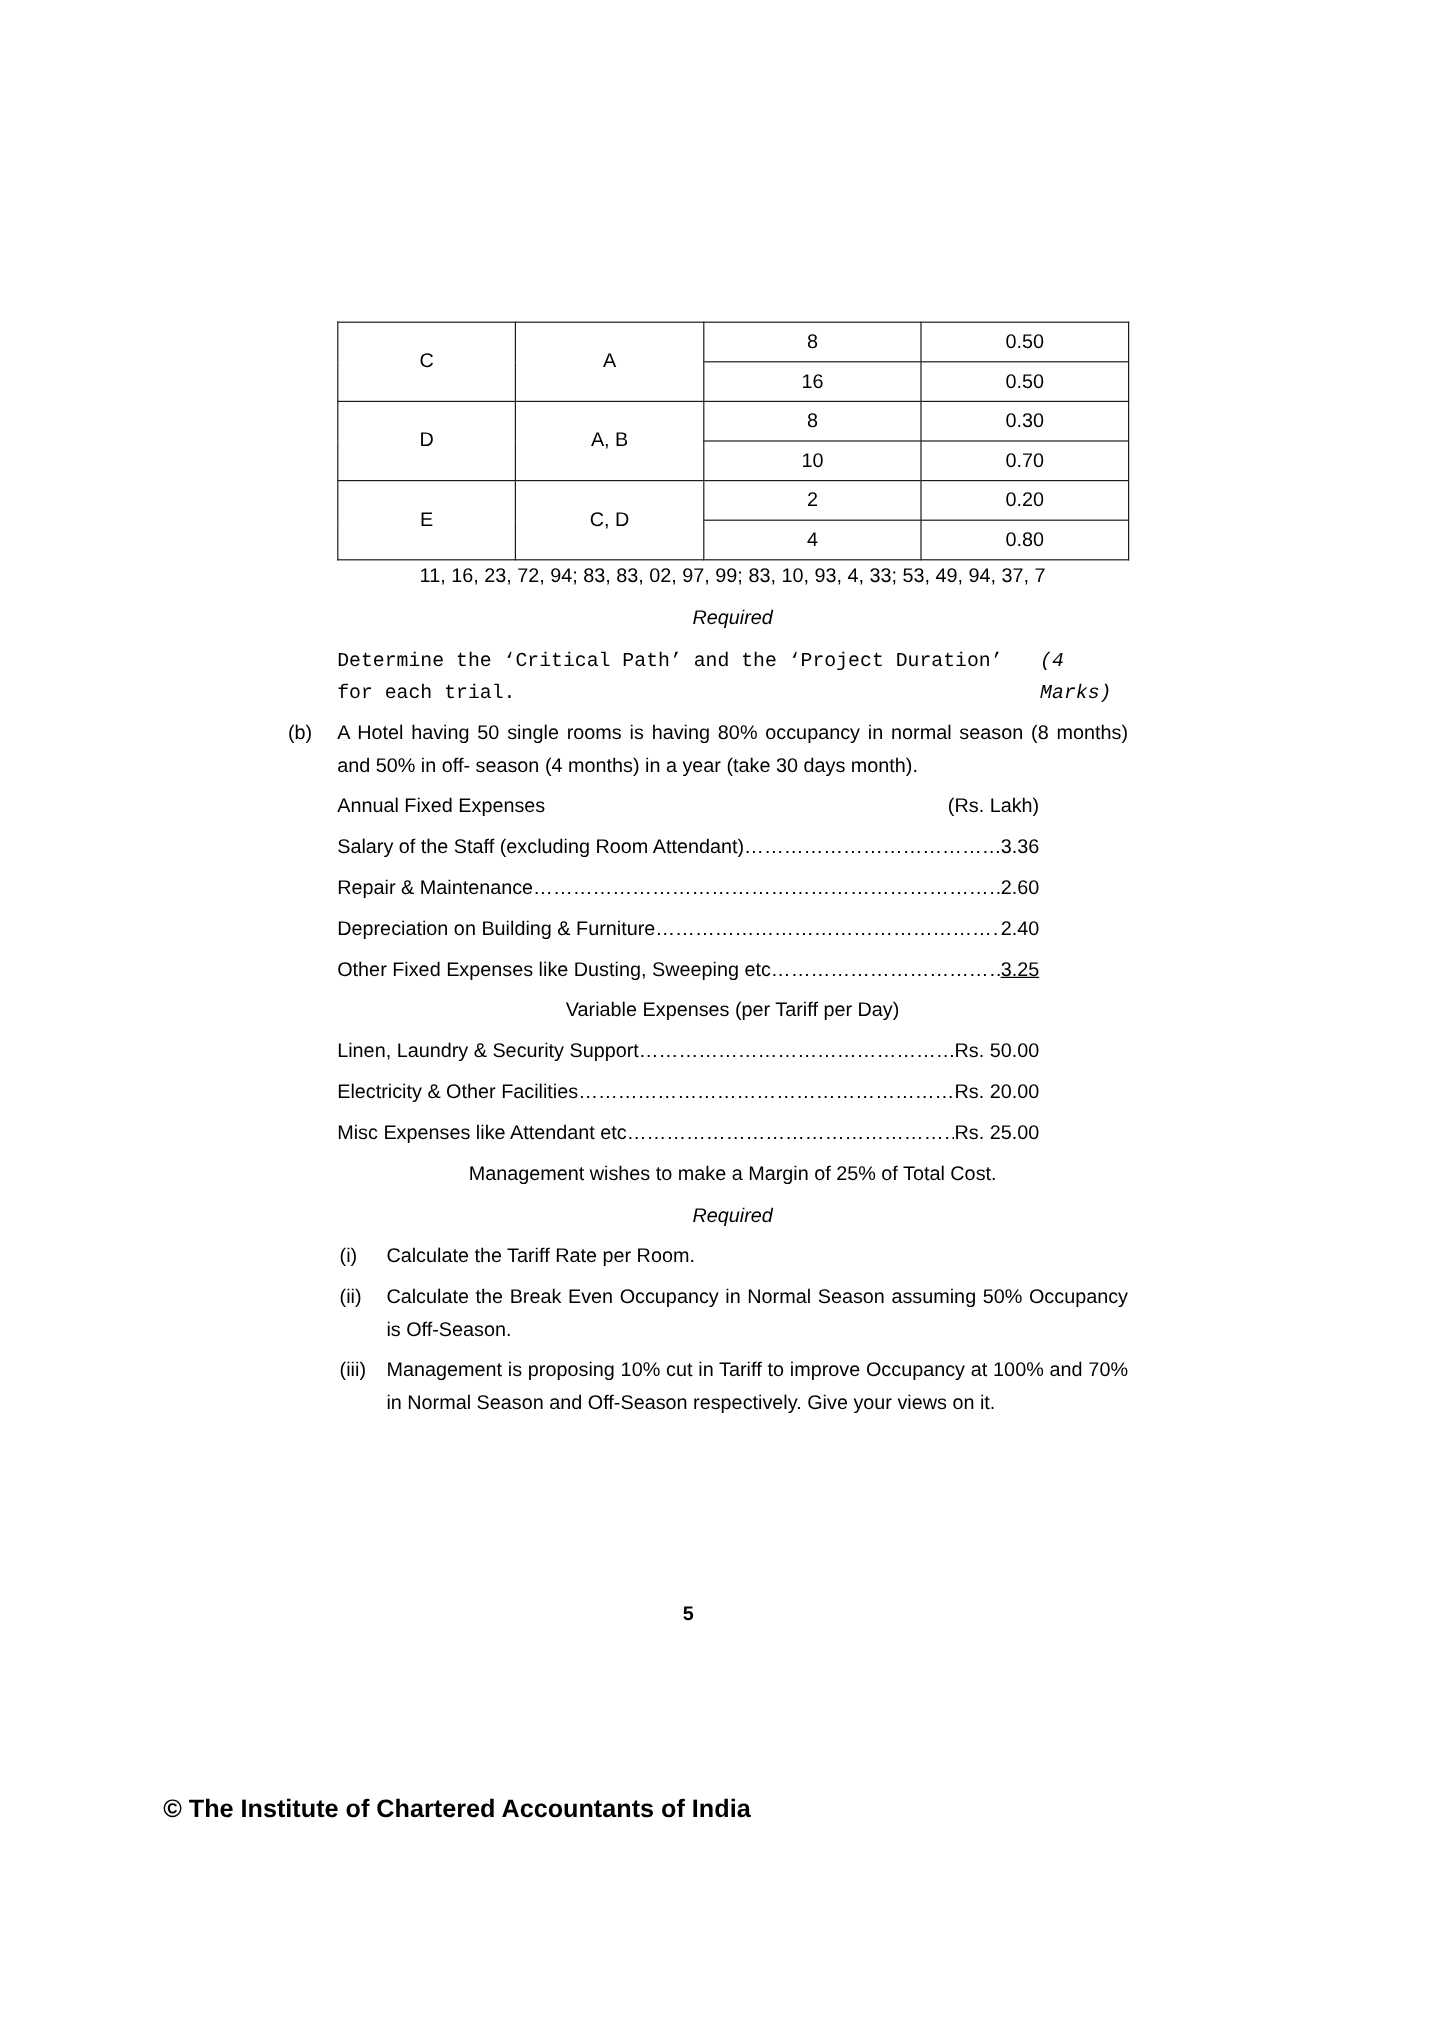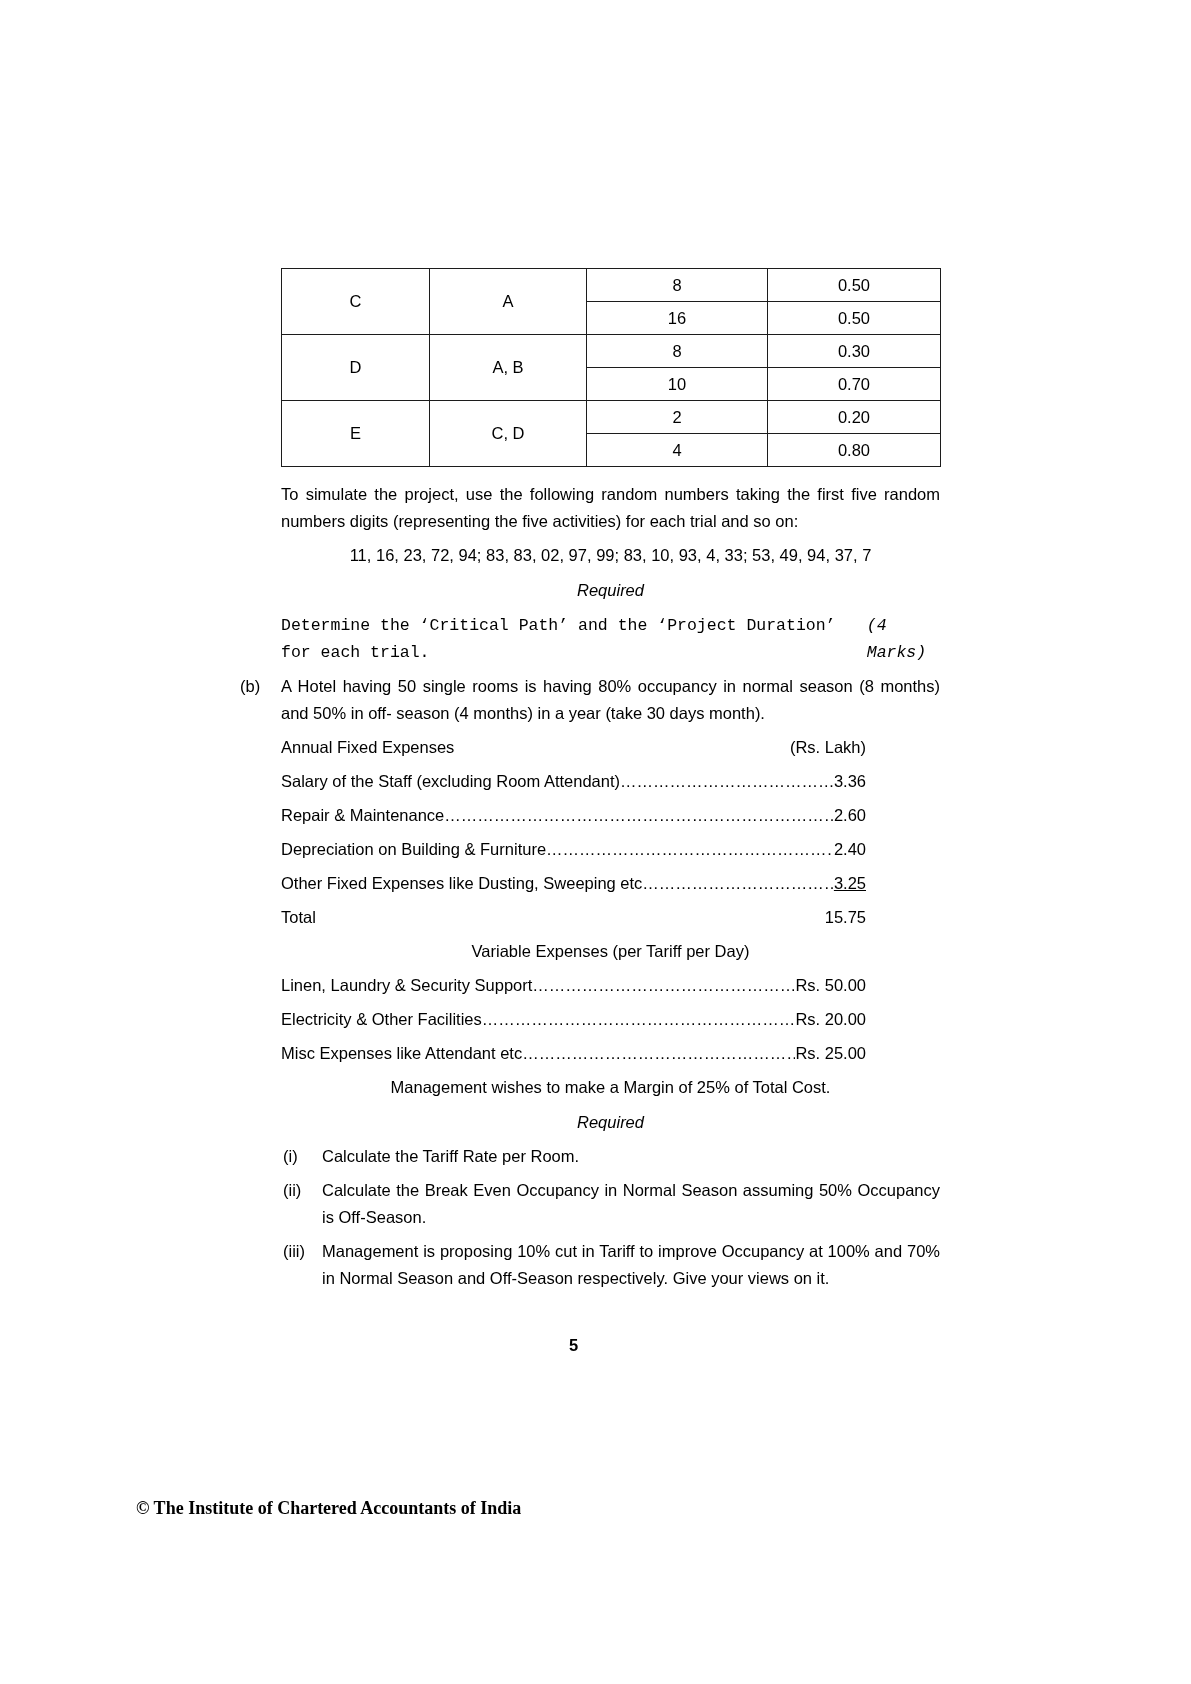--- a/index.html
+++ b/index.html
@@ -97,23 +97,23 @@
     top: 1332px;
     width: 585px;
     text-align: center;
     font-weight: bold;
     line-height: 27px;
   }
   .footer {
     position: absolute;
     left: 136px;
     top: 1496px;
-    font-family: Liberation Serif, serif;
+    font-family: Liberation Sans, sans-serif;
     font-weight: bold;
-    font-size: 18px;
+    font-size: 21px;
     line-height: 24px;
   }
 </style>
 </head>
 <body>
 
 <div class="page">
   <div class="content">
 
     <table class="activity">
@@ -150,21 +150,20 @@
           <td>2</td>
           <td>0.20</td>
         </tr>
         <tr>
           <td>4</td>
           <td>0.80</td>
         </tr>
       </tbody>
     </table>
 
-    <p class="ind just mt14">To simulate the project, use the following random numbers taking the first five random numbers digits (representing the five activities) for each trial and so on:</p>
 
     <p class="ind">11, 16, 23, 72, 94; 83, 83, 02, 97, 99; 83, 10, 93, 4, 33; 53, 49, 94, 37, 7</p>
 
     <p class="ind italic mt8">Required</p>
 
     <div class="flexline mt8">
       <span>Determine the ‘Critical Path’ and the ‘Project Duration’ for each trial.</span>
       <span class="italic">(4 Marks)</span>
     </div>
 
@@ -196,25 +195,20 @@
       <span class="exp-dots">………………………………………………………………………………………………………………</span>
       <span class="exp-value">2.40</span>
     </div>
 
     <div class="exp-line">
       <span class="exp-label">Other Fixed Expenses like Dusting, Sweeping etc</span>
       <span class="exp-dots">………………………………………………………………………………………………………………</span>
       <span class="exp-value u">3.25</span>
     </div>
 
-    <div class="exp-line">
-      <span class="exp-label">Total</span>
-      <span class="exp-spacer"></span>
-      <span class="exp-value">15.75</span>
-    </div>
 
     <p class="ind">Variable Expenses (per Tariff per Day)</p>
 
     <div class="exp-line">
       <span class="exp-label">Linen, Laundry &amp; Security Support</span>
       <span class="exp-dots">………………………………………………………………………………………………………………</span>
       <span class="exp-value">Rs. 50.00</span>
     </div>
 
     <div class="exp-line">

